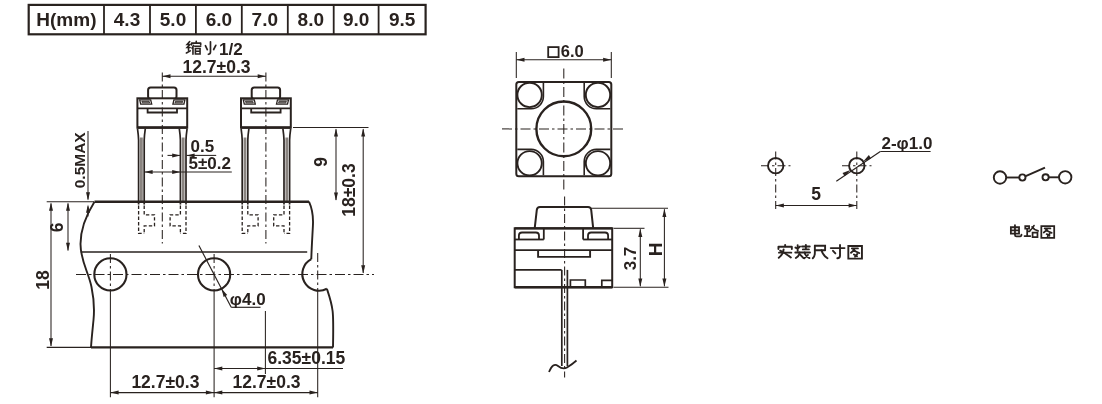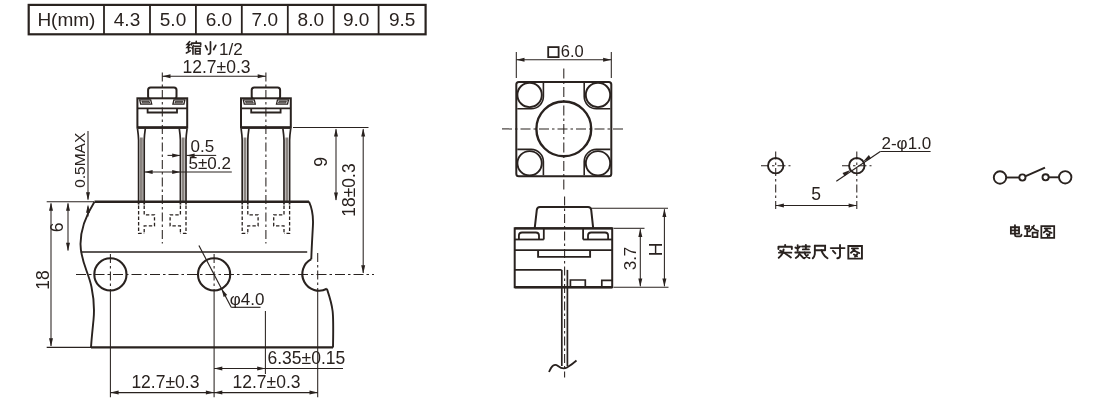--- a/index.html
+++ b/index.html
@@ -1,16 +1,16 @@
 <!DOCTYPE html>
 <html><head>
 <meta charset="utf-8">
 <style>
 html,body{margin:0;padding:0;background:#fff;}
-#canvas{position:relative;width:1102px;height:404px;background:#e5e5e5;overflow:hidden;transform:translateZ(0);will-change:transform;}
+#canvas{position:relative;width:1102px;height:404px;background:#e5e5e5;overflow:hidden;transform:translateZ(0);will-change:transform;font-weight:bold;}
 text{font-family:"Liberation Sans",sans-serif;fill:#29221f;}
 </style>
 </head>
 <body>
 <div id="canvas">
 <svg width="1102" height="404" viewBox="0 0 1102 404">
 <defs>
 <clipPath id="sqclip">
           <rect x="517.3" y="82.9" width="93" height="92.4"></rect>
         </clipPath>

